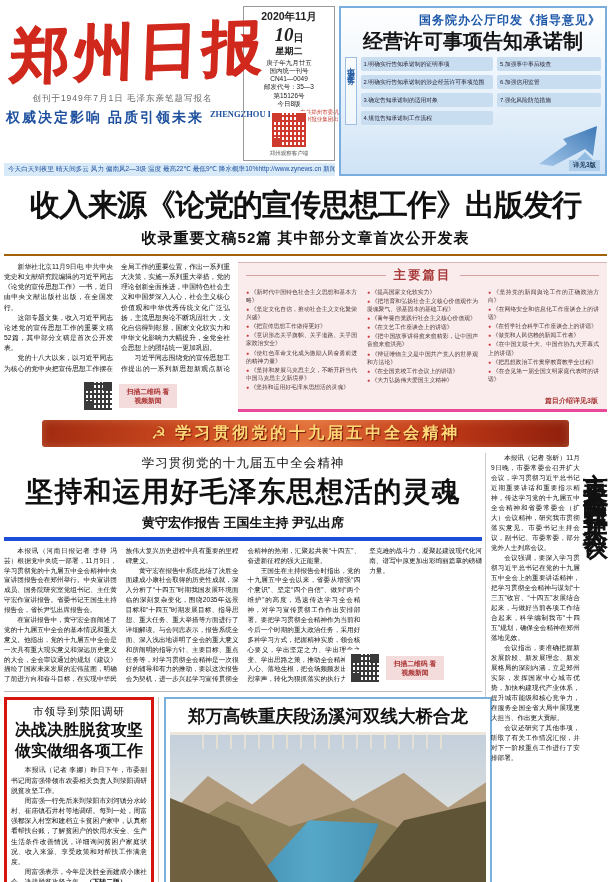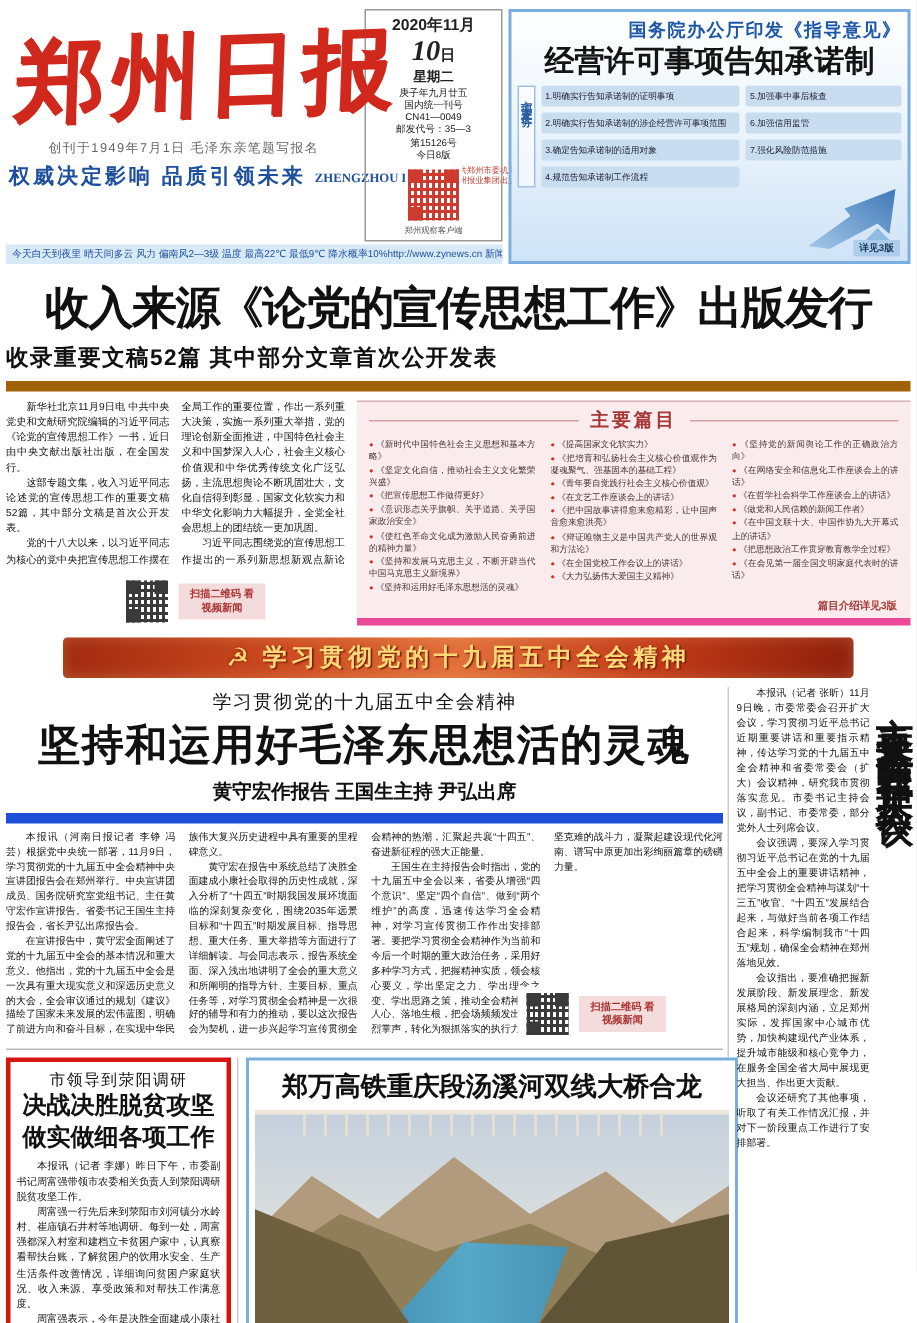--- a/index.html
+++ b/index.html
@@ -7,21 +7,21 @@
         font-family:"Liberation Sans","DejaVu Sans",sans-serif;color:#111;margin:0 auto;}
   
   .masthead{display:flex;padding:6px 4px 0 4px;}
   .mast-main{flex:1;display:flex;flex-direction:column;min-width:0;}
   .mast-top{display:flex;}
   .brand-col{flex:1;display:flex;flex-direction:column;min-width:0;}
   .brand-title{font-family:"DejaVu Sans",sans-serif;font-weight:900;color:#d0281c;
                font-size:60px;line-height:1.05;letter-spacing:4px;transform:rotate(-2deg) skewX(-4deg);
                text-shadow:1px 1px 0 #d0281c;white-space:nowrap;padding:14px 0 0 6px;}
   .founding{font-size:8.5px;color:#666;text-align:center;margin-top:10px;letter-spacing:1px;}
-  .slogan-row{display:flex;align-items:center;gap:6px;padding:4px 2px 2px 2px;}
+  .slogan-row{display:flex;gap:6px;padding:4px 2px 2px 2px;}
   .slogan{color:#1d4f9e;font-weight:bold;font-size:14px;letter-spacing:2px;white-space:nowrap;}
   .eng{font-family:"Liberation Serif",serif;font-weight:bold;font-size:8.5px;color:#1d4f9e;white-space:nowrap;}
   .org{font-size:5.5px;color:#c4372b;line-height:1.35;white-space:nowrap;}
   .weather{background:#d8eaf8;color:#1d4f9e;font-size:6.6px;display:flex;justify-content:space-between;
            padding:2px 4px;margin-top:2px;white-space:nowrap;overflow:hidden;}
   
   .datebox{width:86px;border:1px solid #999;margin-left:2px;padding:3px 2px;text-align:center;
            font-size:6.5px;color:#222;display:flex;flex-direction:column;align-items:center;gap:1px;}
   .db-month{font-weight:bold;font-size:10.5px;}
   .db-day{font-size:19px;font-style:italic;font-weight:bold;font-family:"Liberation Serif",serif;line-height:1;}
@@ -58,52 +58,52 @@
   .task-col{display:flex;flex-direction:column;gap:4px;min-width:0;}
   .task-col.l{width:56%;}
   .task-col.r{width:44%;}
   .task-col div{background:#c9ddf1;border-radius:2px;font-size:5.8px;color:#223;padding:2.5px 3px;
                 white-space:nowrap;overflow:hidden;}
   .policy-arrow{position:absolute;right:2px;bottom:8px;z-index:1;}
   .policy-ref{position:absolute;right:5px;bottom:3px;background:#aecdea;font-size:6.5px;padding:1px 4px;
               color:#1a3a5c;font-weight:bold;z-index:3;}
   
   .lead-hl{font-size:30px;font-weight:900;text-align:center;letter-spacing:-1px;margin:9px 2px 3px 2px;white-space:nowrap;}
-  .lead-sub{font-size:15px;font-weight:bold;letter-spacing:1px;
-            border-bottom:7px solid #a16207;padding-bottom:6px;margin:0 4px;}
+  .lead-sub{font-size:15px;font-weight:bold;text-align:center;letter-spacing:1px;
+            border-bottom:2px solid #a16207;padding-bottom:6px;margin:0 4px;}
   .lead-row{display:flex;padding:6px 4px 2px 4px;height:150px;}
   .lead-text{width:226px;display:flex;flex-direction:column;flex:none;}
   .lead-cols{columns:2;column-gap:8px;column-fill:auto;font-size:6.8px;line-height:1.5;text-align:justify;
              flex:1;overflow:hidden;}
   .lead-cols p,.body-p{margin:0;text-indent:2em;}
   .qr-row{display:flex;align-items:center;gap:5px;margin:4px 0 0 78px;}
   .qr-label{background:#f5dcdc;color:#a33;font-size:6.8px;font-weight:bold;padding:3px 6px;
             line-height:1.35;text-align:center;width:46px;}
   .contents-box{flex:1;margin-left:8px;background:#faecec;border-top:1px solid #d8b5b5;
-                border-bottom:5px solid #ec4899;padding:4px 8px 12px 8px;position:relative;min-width:0;}
+                border-bottom:3px solid #ec4899;padding:4px 8px 12px 8px;position:relative;min-width:0;}
   .contents-title{display:flex;align-items:center;gap:8px;color:#a83838;font-weight:900;font-size:12.5px;letter-spacing:2px;}
   .contents-title::before,.contents-title::after{content:"";flex:1;height:1px;background:#d3a3a3;}
   .contents-cols{columns:3;column-gap:10px;column-fill:auto;font-size:5.8px;line-height:1.4;color:#4a3434;
                  margin-top:4px;height:112px;overflow:hidden;padding:0;list-style:none;}
   .contents-cols li{text-align:justify;margin:0 0 1px 0;}
   .contents-cols li::before{content:"● ";color:#c33;font-size:5px;}
   .contents-foot{position:absolute;right:9px;bottom:3px;color:#a83838;font-weight:bold;font-size:7px;}
   
   .banner{margin:6px 42px 6px 42px;height:27px;border-radius:3px;position:relative;
           background:linear-gradient(100deg,#a12a10,#cc4a20 28%,#e2703a 50%,#c23a18 74%,#8e1f0c);
           display:flex;align-items:center;justify-content:center;gap:9px;
           box-shadow:inset 0 0 10px rgba(255,220,160,.25);}
   .emblem{color:#ffd878;font-size:17px;line-height:1;text-shadow:0 0 2px #7a1a08;}
   .banner-text{color:#ffd878;font-size:16px;font-weight:900;letter-spacing:3px;text-shadow:1px 1px 1px #6e1706;white-space:nowrap;}
   
   .mainrow{display:flex;padding:0 2px 0 4px;}
   .main-left{width:478px;flex:none;border-right:1px solid #ccc;padding-right:3px;min-width:0;}
   .s2-kicker{text-align:center;font-size:12.5px;margin:2px 0 1px 0;letter-spacing:1px;}
   .s2-hl{text-align:center;font-size:28px;font-weight:900;letter-spacing:1px;white-space:nowrap;}
-  .s2-sub{text-align:center;font-size:13px;font-weight:bold;margin-top:3px;border-bottom:7px solid #1d4ed8;padding-bottom:5px;}
+  .s2-sub{text-align:center;font-size:13px;font-weight:bold;margin-top:3px;border-bottom:4px solid #1d4ed8;padding-bottom:5px;}
   .s2-wrap{position:relative;}
   .s2-body{columns:4;column-gap:9px;column-fill:auto;font-size:6.6px;line-height:1.5;text-align:justify;
            height:140px;overflow:hidden;margin-top:5px;}
   .s2-qr{position:absolute;right:38px;bottom:2px;background:#fff;display:flex;align-items:center;gap:5px;padding:2px 0 0 4px;}
   .bottomrow{display:flex;border-top:1px solid #bbb;margin-top:5px;padding-top:5px;}
   .bcol-left{width:150px;flex:none;border-right:1px solid #ccc;padding:0 4px 0 0;min-width:0;}
   .redbox{border:3px solid #d6150f;padding:5px 4px 4px 4px;}
   .redbox-kicker{text-align:center;font-size:10.5px;letter-spacing:1px;}
   .redbox-hl{text-align:center;font-size:16px;font-weight:900;line-height:1.3;margin-top:1px;white-space:nowrap;}
   .small-body{font-size:6.8px;line-height:1.5;text-align:justify;margin-top:4px;}

